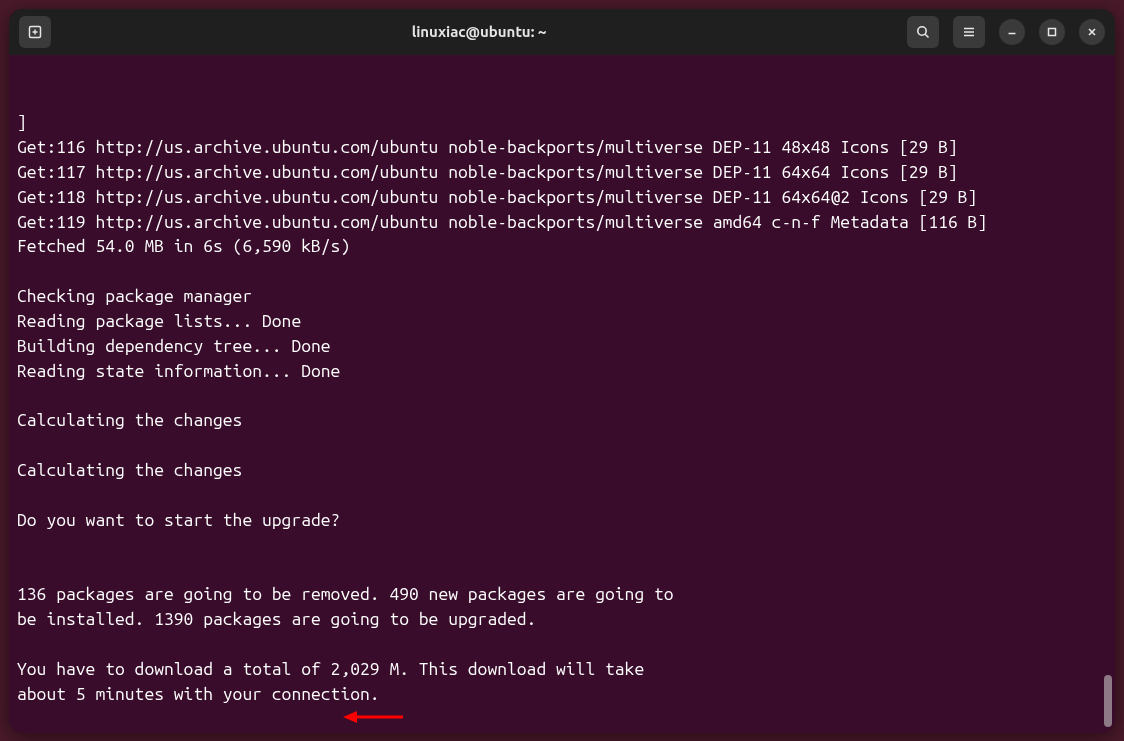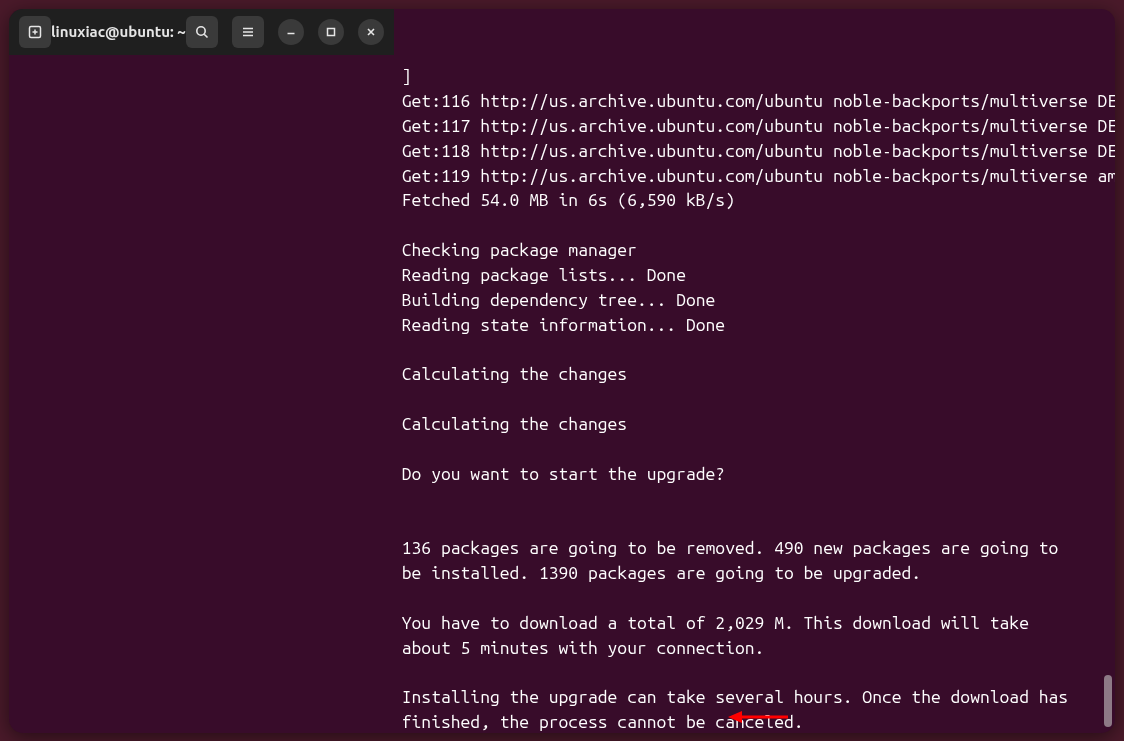--- a/index.html
+++ b/index.html
@@ -14,21 +14,21 @@
     justify-content: center;
   }
   .window {
     width: 1106px;
     height: 724px;
     background: #380c2a;
     border-radius: 14px;
     overflow: hidden;
     box-shadow: 0 4px 20px rgba(0,0,0,0.5);
     display: flex;
-    flex-direction: row;
+    flex-direction: column;
     position: relative;
   }
   .titlebar {
     height: 46px;
     background: #1f1f1f;
     display: flex;
     align-items: center;
     padding: 0 10px;
     flex-shrink: 0;
   }

